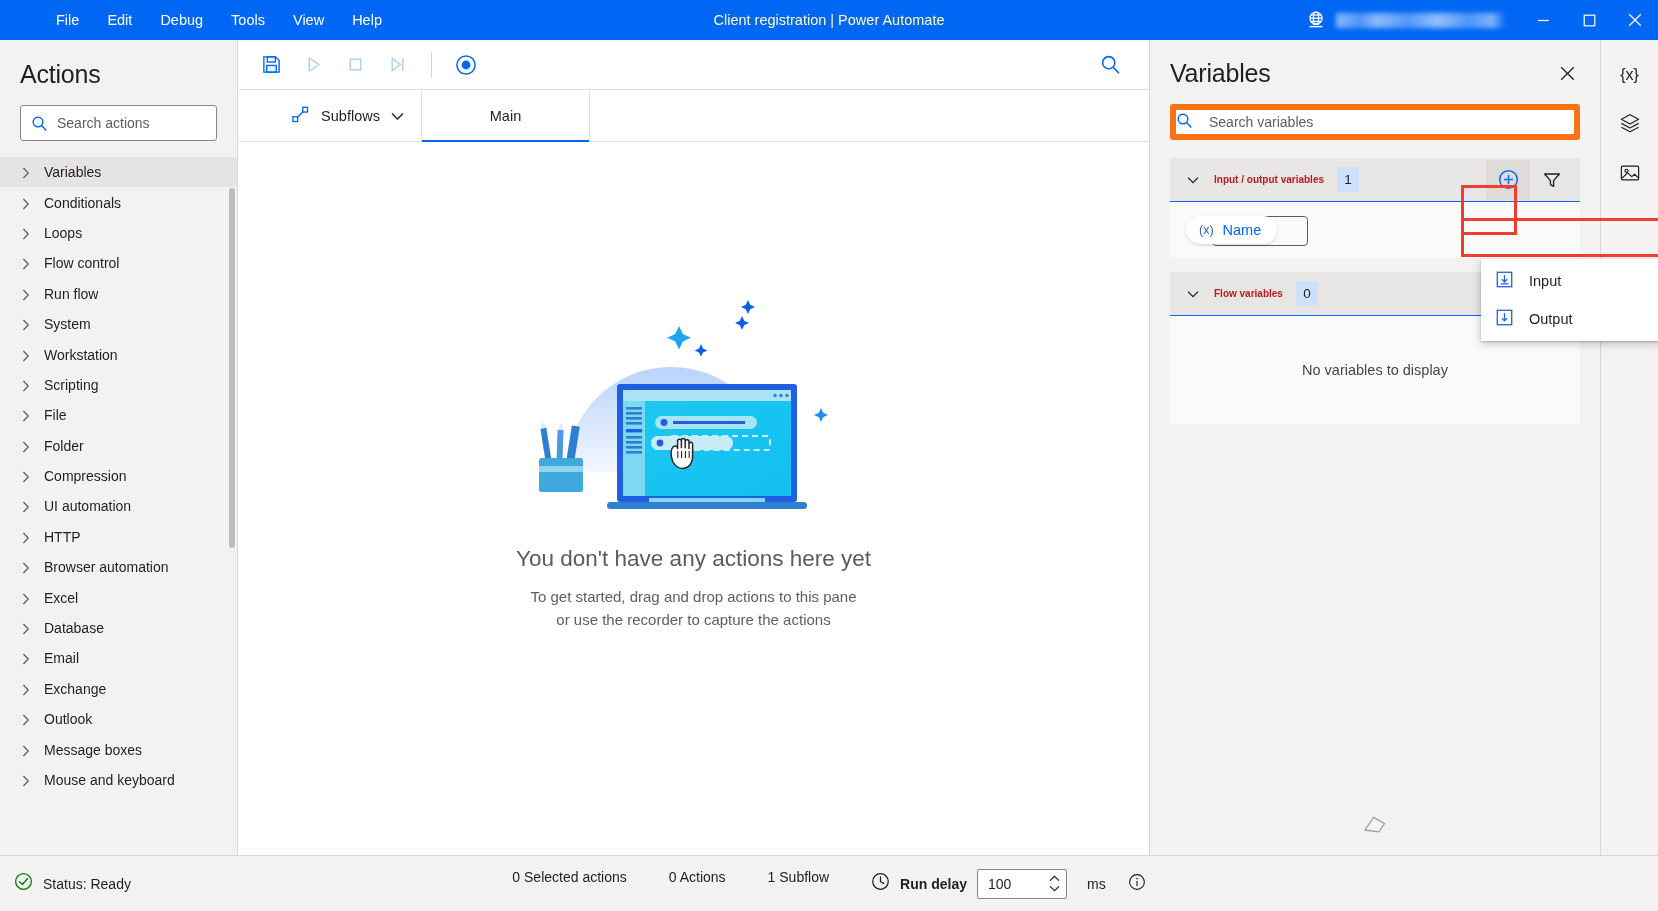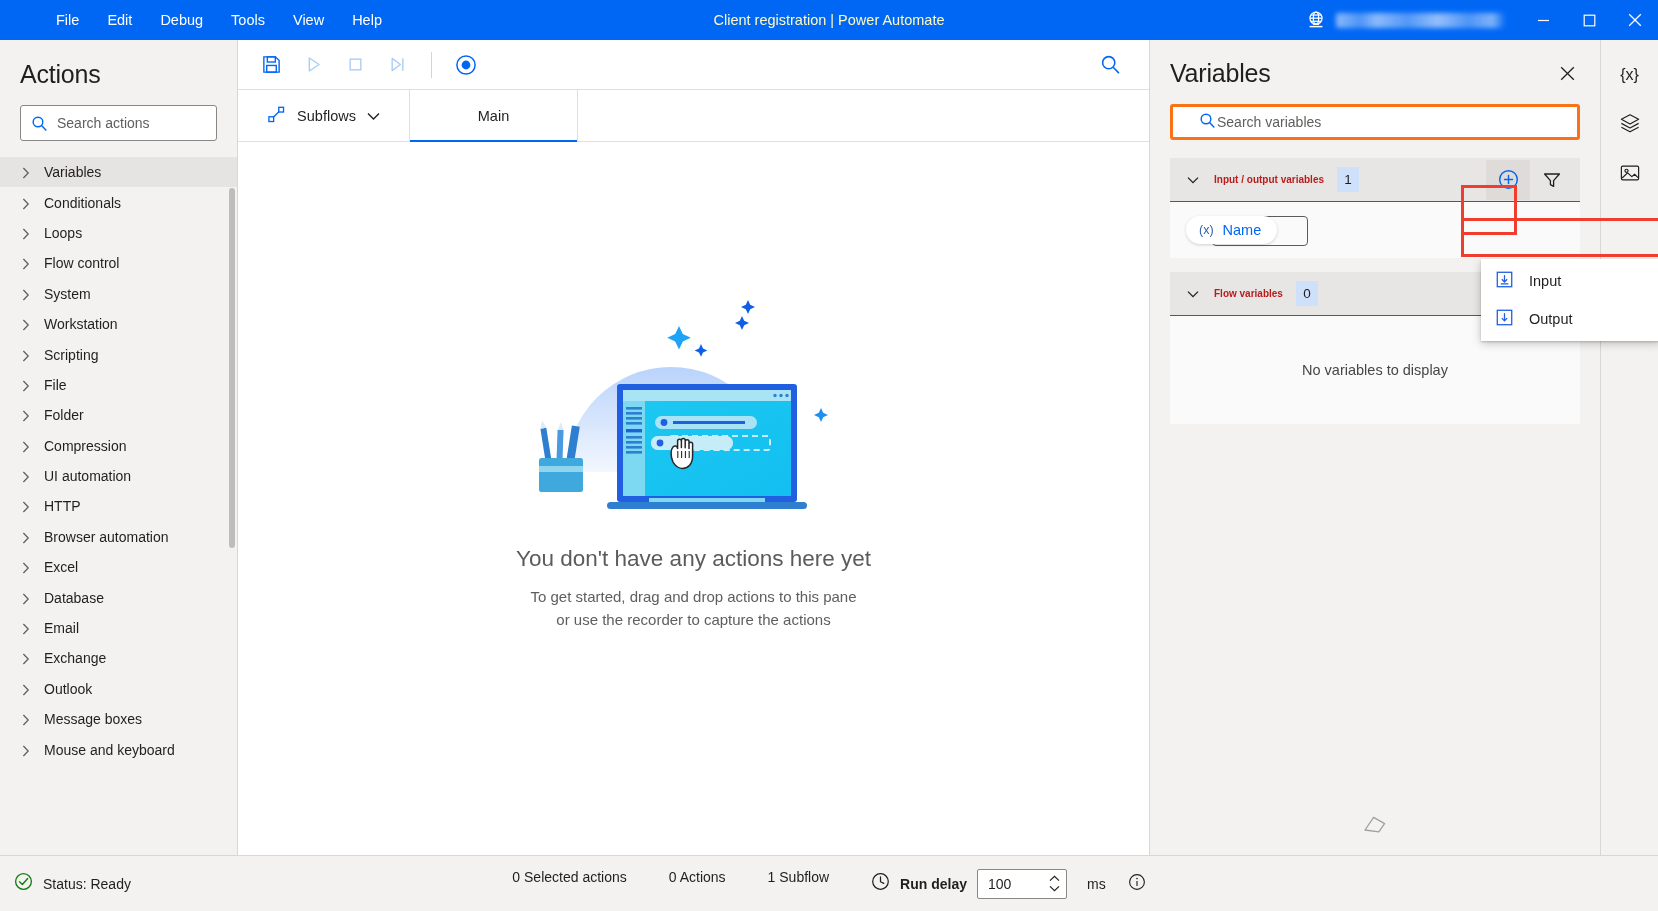--- a/index.html
+++ b/index.html
@@ -113,21 +113,21 @@
 
   .tabs-row {
     height: 52px; min-height: 52px; background: #ffffff;
     border-bottom: 1px solid #e1dfdd; display: flex; align-items: stretch;
   }
   .tab {
     display: flex; align-items: center; justify-content: center; gap: 11px;
     padding: 0 22px; font-size: 14.5px; color: #201f1e;
     border-right: 1px solid #e1dfdd; cursor: default; position: relative;
   }
-  .tab.subflows { width: 172px; }
+  .tab.subflows { width: 148px; margin-left: 36px; }
   .tab.main { width: 168px; }
   .tab.active::after {
     content: ""; position: absolute; left: 0; right: 0; bottom: -1px;
     height: 2.5px; background: #0067f4;
   }
   .canvas {
     flex: 1; background: #ffffff; position: relative;
     display: flex; flex-direction: column; align-items: center;
     justify-content: flex-start; padding-top: 118px;
   }
@@ -149,22 +149,22 @@
   .vars-head {
     display: flex; align-items: center; padding: 18px 18px 10px 20px;
   }
   .vars-title { font-size: 25px; color: #201f1e; letter-spacing: -0.2px; }
   .vars-close {
     margin-left: auto; width: 30px; height: 30px;
     display: flex; align-items: center; justify-content: center; cursor: default;
   }
   .vsearch {
     margin: 6px 20px 18px 20px; height: 36px; background: #ffffff;
-    border: 3px solid #f97316; border-radius: 3px;
-    display: flex; align-items: center; padding: 0 26px; gap: 1px;
+    border: 6px solid #f97316; border-radius: 3px;
+    display: flex; align-items: center; padding: 0 0; gap: 16px;
   }
 
   .vgroup { margin: 0 20px 14px 20px; }
   .vgroup-head {
     height: 44px; background: #e8e6e4; border-bottom: 1.6px solid #0067f4;
     display: flex; align-items: center; padding: 0 6px 0 16px; position: relative;
   }
   .vg-chev { width: 14px; height: 14px; margin-right: 14px; }
   .vg-label { font-size: 10px; font-weight: bold; color: #b91c1c; }
   .vg-count {
@@ -351,20 +351,26 @@
             <span class="chev"><svg width="8" height="12" viewBox="0 0 8 12" fill="none" stroke="#605e5c" stroke-width="1.25">
                 <path d="M1.4 1 L6.2 6 L1.4 11"></path>
               </svg></span>
             <span>Loops</span>
           </div>
           <div class="cat-item">
             <span class="chev"><svg width="8" height="12" viewBox="0 0 8 12" fill="none" stroke="#605e5c" stroke-width="1.25">
                 <path d="M1.4 1 L6.2 6 L1.4 11"></path>
               </svg></span>
             <span>Flow control</span>
+          </div>
+          <div class="cat-item">
+            <span class="chev"><svg width="8" height="12" viewBox="0 0 8 12" fill="none" stroke="#605e5c" stroke-width="1.25">
+                <path d="M1.4 1 L6.2 6 L1.4 11"></path>
+              </svg></span>
+            <span>Run flow</span>
           </div>
           <div class="cat-item">
             <span class="chev"><svg width="8" height="12" viewBox="0 0 8 12" fill="none" stroke="#605e5c" stroke-width="1.25">
                 <path d="M1.4 1 L6.2 6 L1.4 11"></path>
               </svg></span>
             <span>System</span>
           </div>
           <div class="cat-item">
             <span class="chev"><svg width="8" height="12" viewBox="0 0 8 12" fill="none" stroke="#605e5c" stroke-width="1.25">
                 <path d="M1.4 1 L6.2 6 L1.4 11"></path>

